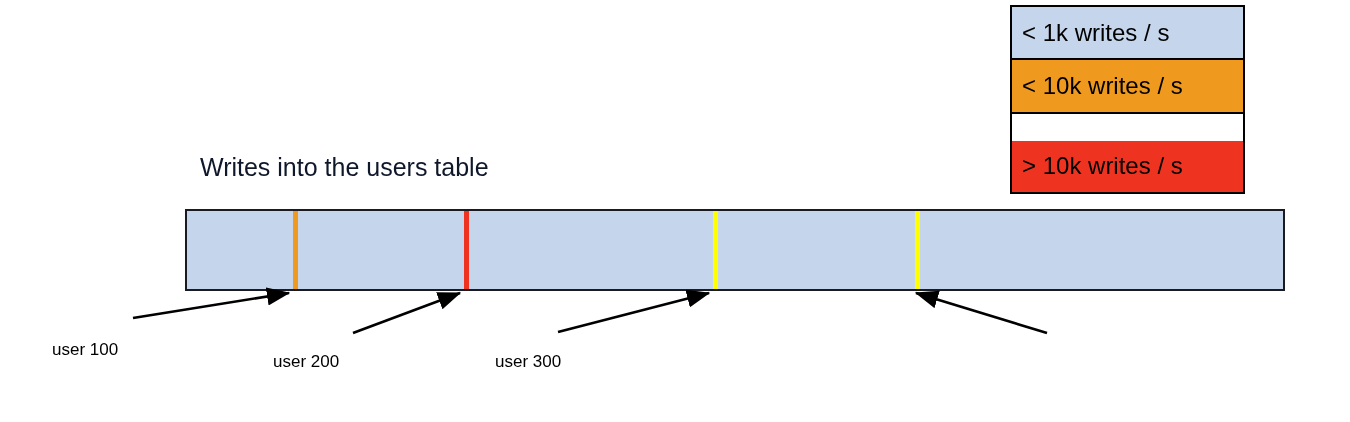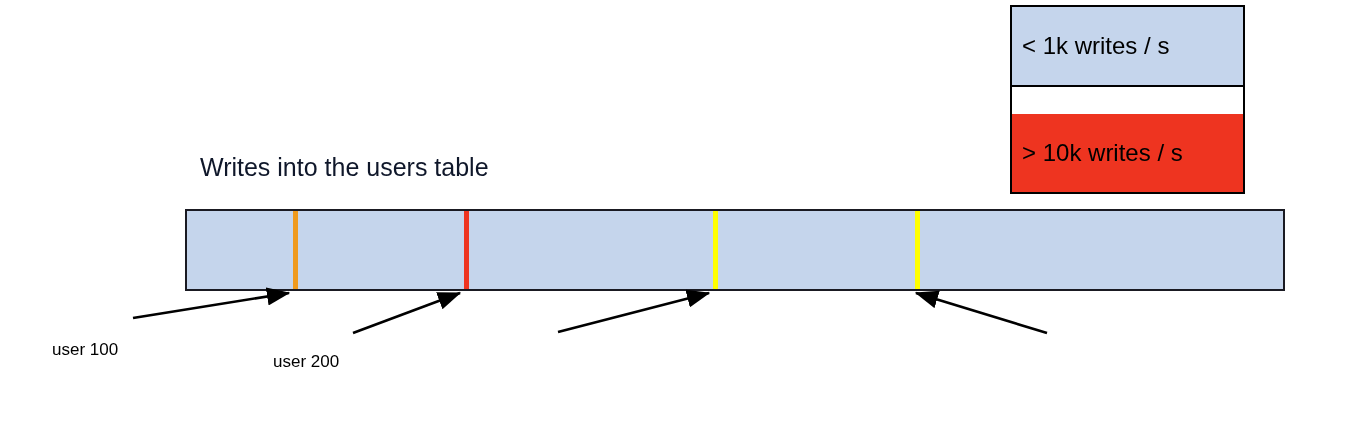--- a/index.html
+++ b/index.html
@@ -97,20 +97,23 @@
 </style>
 </head>
 <body>
 
 <div id="canvas">
 
   <div id="legend">
     <div class="legend-row" style="background: rgb(197, 213, 236);">
       <span class="legend-label">&lt; 1k writes / s</span>
     </div>
+    <div class="legend-row" style="background: rgb(239, 154, 30);">
+      <span class="legend-label">&lt; 10k writes / s</span>
+    </div>
     <div class="legend-row" style="background: rgb(238, 52, 32);">
       <span class="legend-label">&gt; 10k writes / s</span>
     </div>
   </div>
 
   <div id="chart-title">Writes into the users table</div>
 
   <div id="table-bar" style="background: rgb(197, 213, 236); border-color: rgb(26, 26, 34);">
     <div class="marker" style="left: 106px; background: rgb(239, 154, 30);"></div>
     <div class="marker" style="left: 277px; background: rgb(238, 52, 32);"></div>
@@ -125,14 +128,15 @@
       </marker>
     </defs>
     <line marker-end="url(#arrowhead)" stroke="#000000" stroke-width="2.6" x1="133" y1="318" x2="289" y2="293"></line>
     <line marker-end="url(#arrowhead)" stroke="#000000" stroke-width="2.6" x1="353" y1="333" x2="460" y2="293"></line>
     <line marker-end="url(#arrowhead)" stroke="#000000" stroke-width="2.6" x1="558" y1="332" x2="709" y2="293"></line>
     <line marker-end="url(#arrowhead)" stroke="#000000" stroke-width="2.6" x1="1047" y1="333" x2="916" y2="293"></line>
   </svg>
 
   <div class="user-label" style="left: 52px; top: 340px;">user 100</div>
   <div class="user-label" style="left: 273px; top: 352px;">user 200</div>
+  <div class="user-label" style="left: 495px; top: 352px;">user 300</div>
 
 </div>
 
 </body></html>

